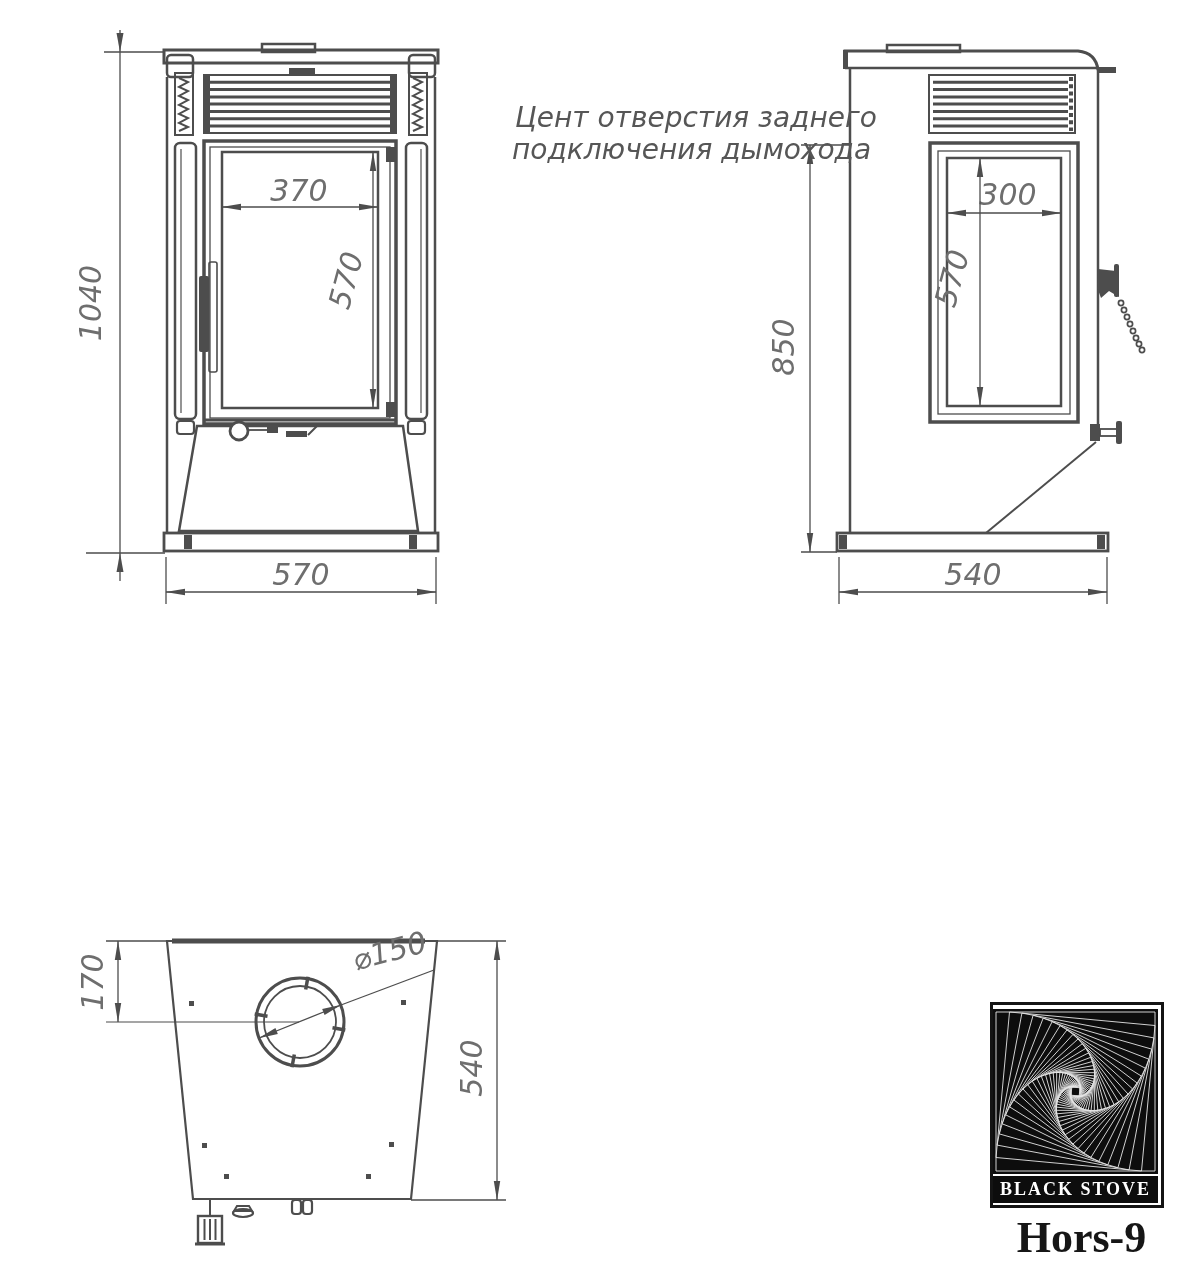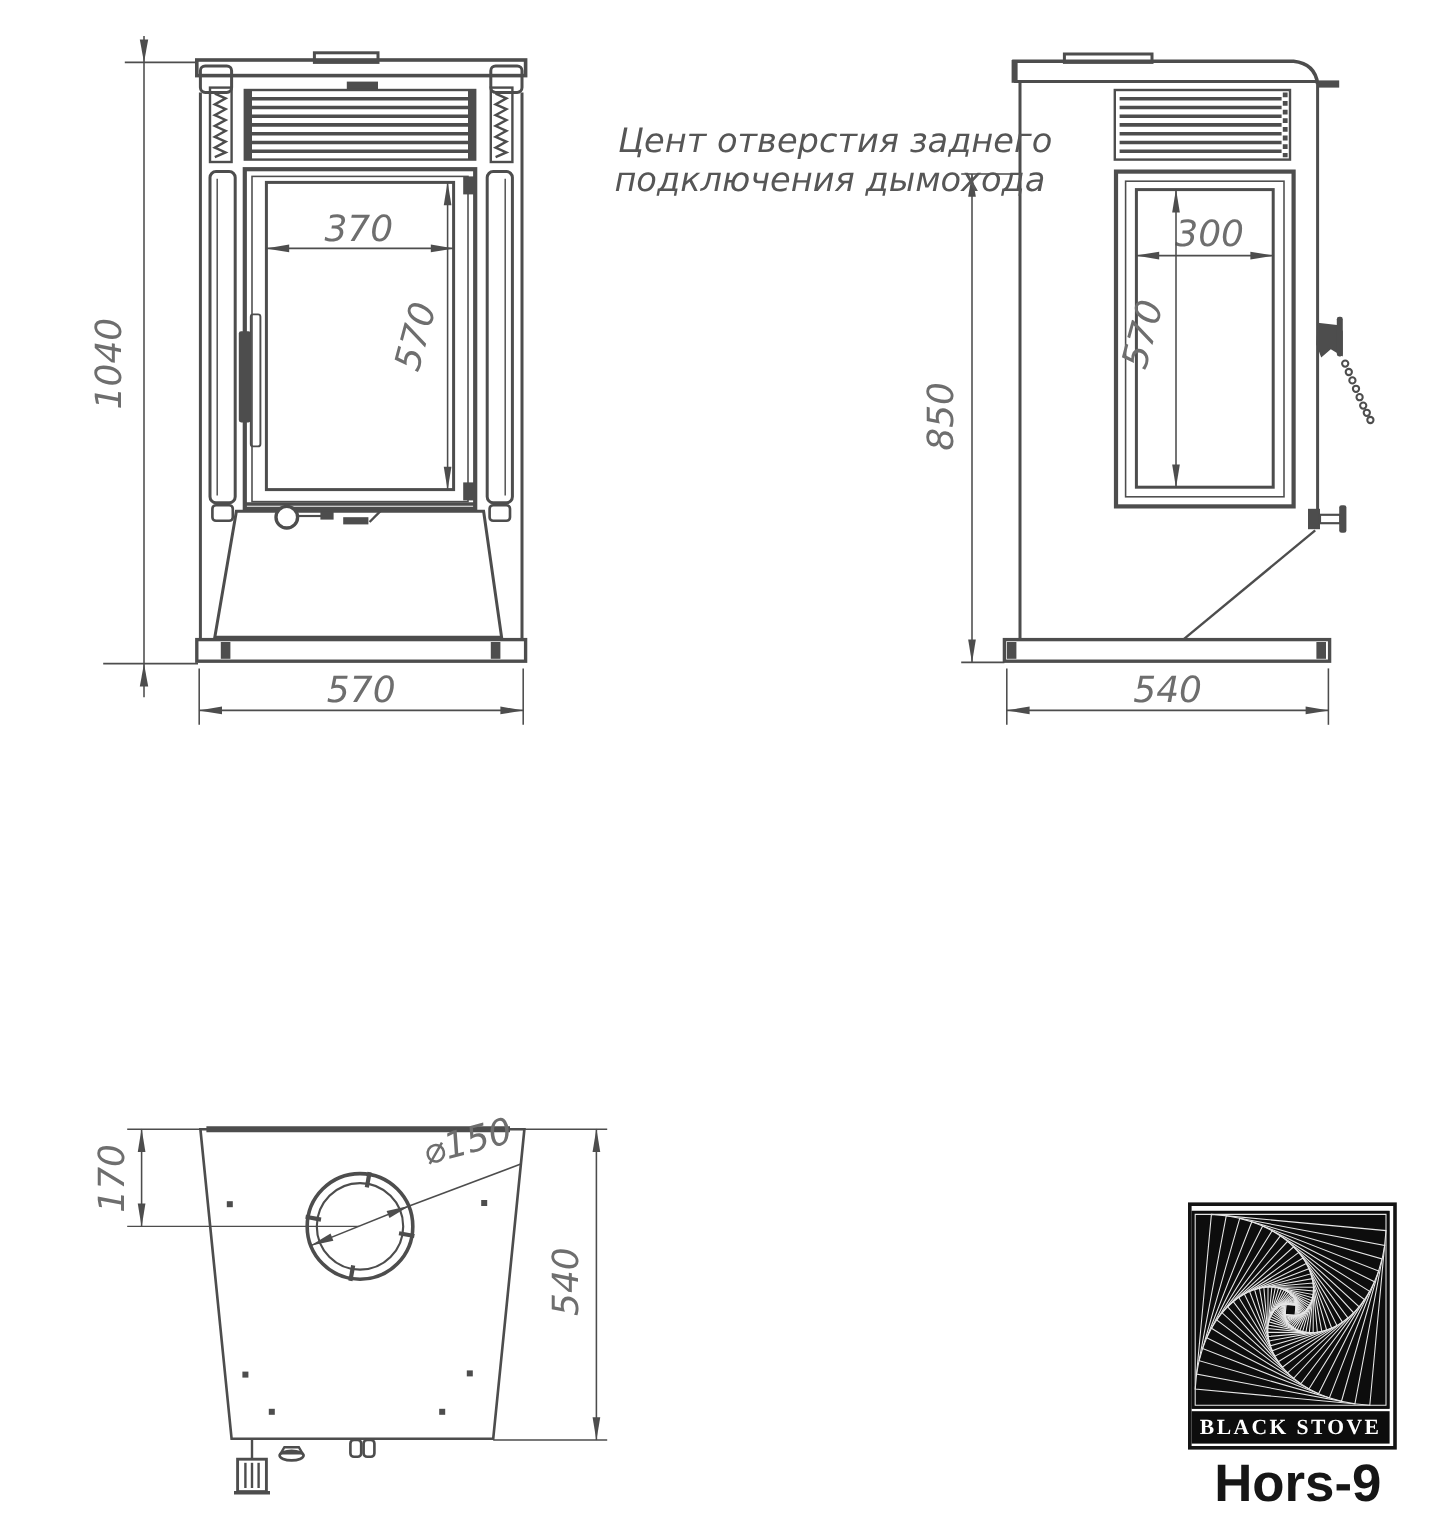--- a/index.html
+++ b/index.html
@@ -12,21 +12,21 @@
   .logo-box{position:absolute;left:990px;top:1002px;width:174px;height:206px;
             border:3px solid #141414;box-sizing:border-box;background:#fff;
             display:flex;flex-direction:column;justify-content:flex-start;
             padding-top:4px;}
   .whirl-wrap{width:165px;height:165px;background:#0d0d0d;}
   .brand-band{width:165px;height:27px;margin-top:2px;background:#0d0d0d;color:#fff;
               font-family:"Liberation Serif",serif;font-weight:700;font-size:18px;
               letter-spacing:2px;display:flex;align-items:center;justify-content:center;
               white-space:nowrap;}
   .model-label{position:absolute;left:990px;top:1212px;width:183px;text-align:center;
-               font-family:Liberation Sans, sans-serif;font-weight:600;font-size:44px;color:#161616;}
+               font-family:Liberation Serif, serif;font-weight:600;font-size:44px;color:#161616;}
 </style>
 </head>
 <body>
 
 <div class="canvas">
 
 <svg class="drawing" width="1200" height="1278" viewBox="0 0 1200 1278">
   <defs>
     <marker id="arr" markerWidth="22" markerHeight="9" refX="21" refY="4.5" orient="auto-start-reverse" markerUnits="userSpaceOnUse">
       <path d="M21.5,4.5 L2,1.3 L2,7.7 Z" fill="#4d4d4d"></path>

